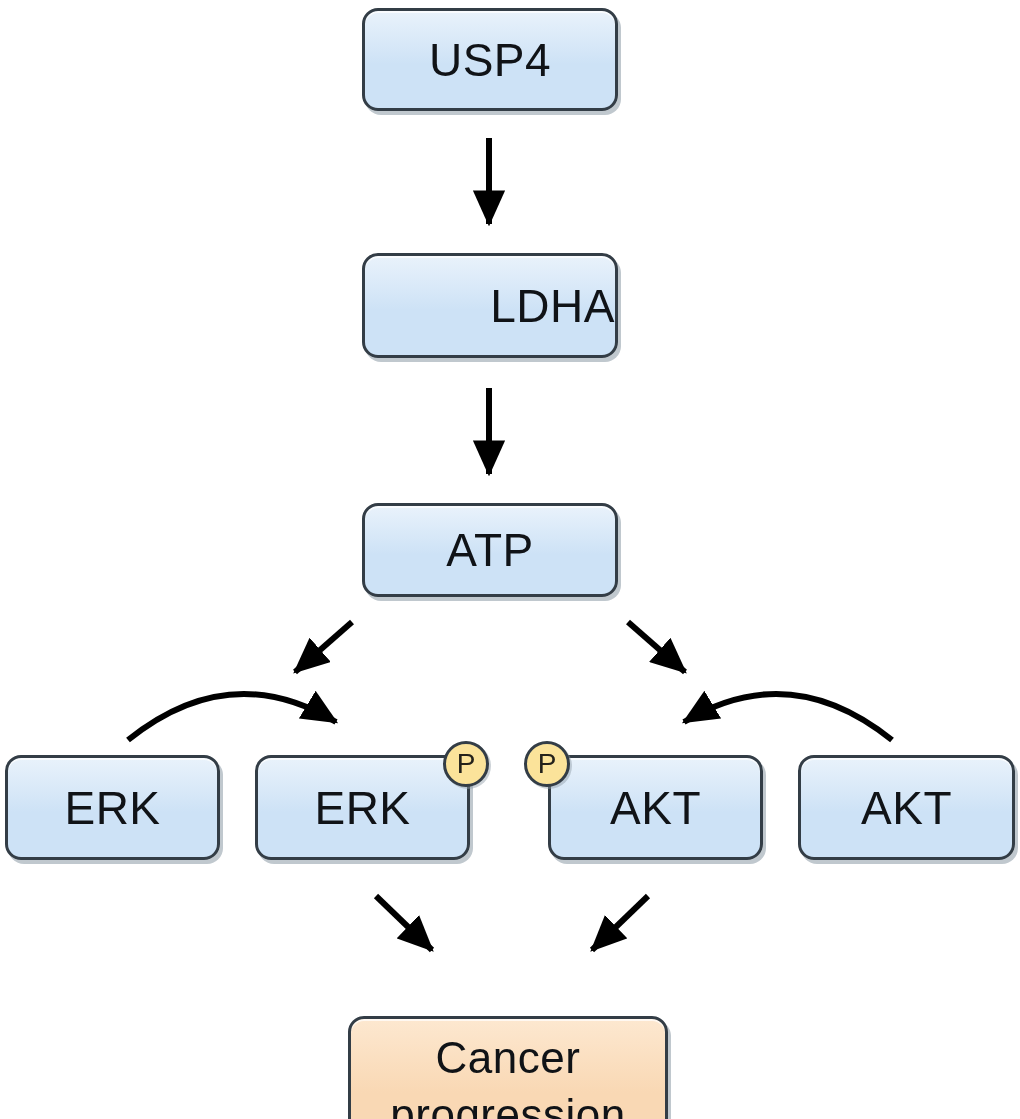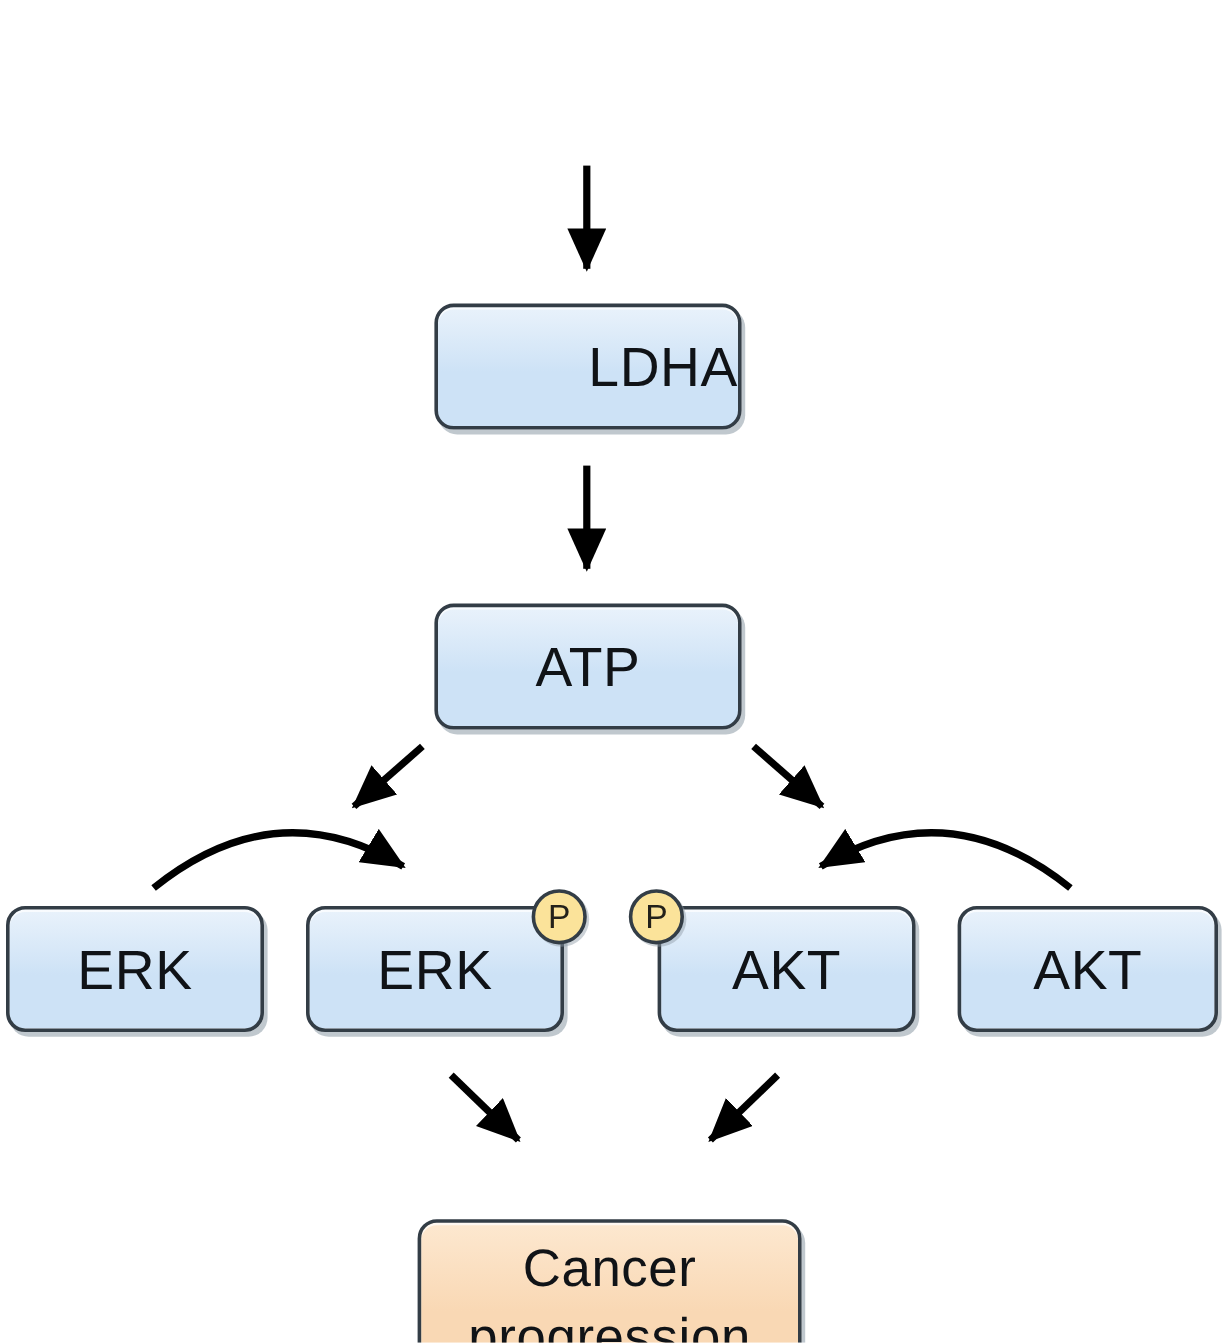--- a/index.html
+++ b/index.html
@@ -26,21 +26,21 @@
   }
   .node .node-label{ white-space:nowrap; }
   .node.cancer{
     background:linear-gradient(180deg,#fde8d0 0%, var(--cancer-fill) 55%);
     font-size:44px; line-height:1.3; padding:4px 14px;
   }
   .node.cancer .node-label{ white-space:normal; text-align:center; display:block; width:100%; }
 
   #node-usp4  { left:362px; top:8px;   width:256px; height:103px; }
   #node-ldha  { left:362px; top:253px; width:256px; height:105px;justify-content:flex-end; }
-  #node-atp   { left:362px; top:503px; width:256px; height:105px; }
+  #node-atp   { left:362px; top:503px; width:256px; height:94px; }
   #node-erk   { left:5px;   top:755px; width:215px; height:105px; }
   #node-erk-p { left:255px; top:755px; width:215px; height:105px; }
   #node-akt-p { left:548px; top:755px; width:215px; height:105px; }
   #node-akt   { left:798px; top:755px; width:217px; height:105px; }
   #node-cancer{ left:348px; top:973px; width:320px; height:140px;margin-top:43px; }
 
   .badge{
     position:absolute; width:46px; height:46px; border-radius:50%;
     border:3px solid var(--node-border); background:var(--badge-fill);
     display:flex; align-items:center; justify-content:center;
@@ -68,20 +68,23 @@
     <line class="arrow-line" x1="352" y1="622" x2="295" y2="672" marker-end="url(#ah)"></line>
     <line class="arrow-line" x1="628" y1="622" x2="685" y2="672" marker-end="url(#ah)"></line>
 
     <path class="arrow-line" d="M 128 740 Q 230 658 336 722" marker-end="url(#ah)"></path>
     <path class="arrow-line" d="M 892 740 Q 790 658 684 722" marker-end="url(#ah)"></path>
 
     <line class="arrow-line" x1="376" y1="896" x2="432" y2="950" marker-end="url(#ah)"></line>
     <line class="arrow-line" x1="648" y1="896" x2="592" y2="950" marker-end="url(#ah)"></line>
   </svg>
 
+  <div class="node" id="node-usp4">
+    <span class="node-label">USP4</span>
+  </div>
 
   <div class="node" id="node-ldha">
     <span class="node-label">LDHA</span>
   </div>
 
   <div class="node" id="node-atp">
     <span class="node-label">ATP</span>
   </div>
 
   <div class="node" id="node-erk">

